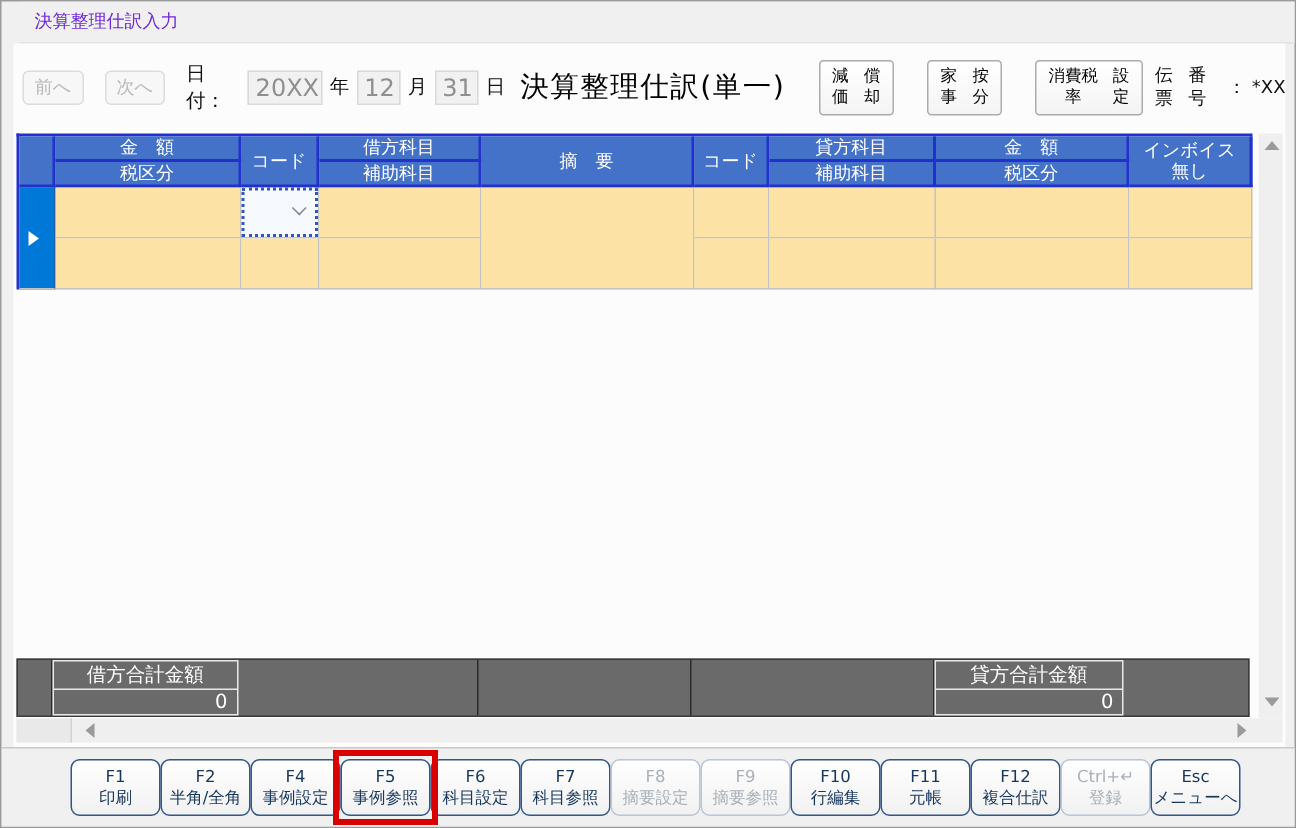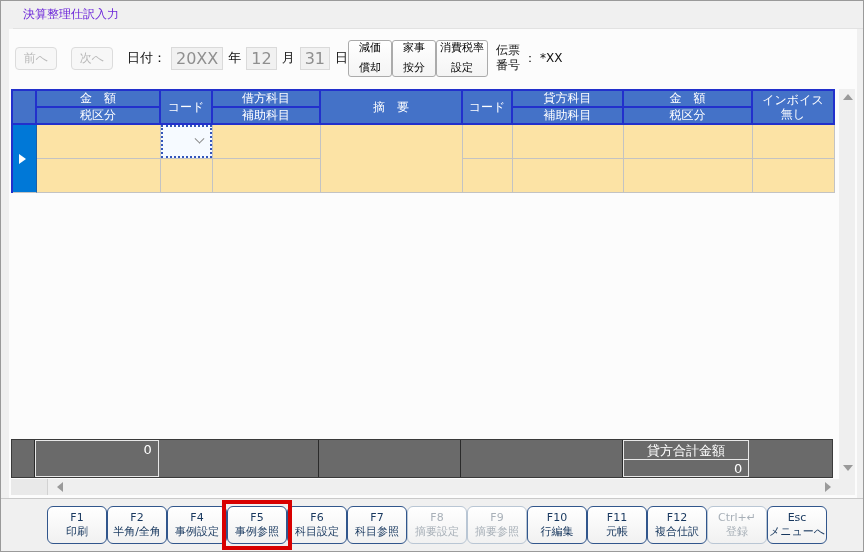--- a/index.html
+++ b/index.html
@@ -12,24 +12,24 @@
 
   
   .panel { position:absolute; left:8px; top:28px; width:848px; height:469px; background:#fcfcfc; }
 
   
   .toolbar { position:absolute; left:0; top:0; width:100%; height:58px; display:flex; align-items:center; }
   .nav-btn { width:42px; height:23px; margin-left:6px; border:1px solid #dcdcdc; border-radius:4px; background:#f7f7f7; color:#b8b8b8; font-size:12px; font-family:inherit; }
   .date-group { display:flex; align-items:center; margin-left:14px; font-size:13px; color:#111; }
   .date-box { background:#f1f1f1; border:1px solid #dadada; color:#8f8f8f; font-size:16px; padding:1px 4px; margin:0 5px; text-align:center; }
   .entry-title { font-size:19px; color:#000; margin-left:10px; letter-spacing:1px; white-space:nowrap; }
-  .tb-btn { min-width:44px; height:37px; border:1px solid #ababab; border-radius:3px; background:linear-gradient(#ffffff,#f4f4f4); font-size:11px; line-height:1.3; display:flex; flex-direction:column; align-items:center; justify-content:space-between; color:#000; font-family:inherit; padding:0 3px; margin-left:0; }
+  .tb-btn { min-width:44px; height:37px; border:1px solid #ababab; border-radius:3px; background:linear-gradient(#ffffff,#f4f4f4); font-size:11px; line-height:1.3; display:flex; flex-direction:row; align-items:center; justify-content:flex-start; color:#000; font-family:inherit; padding:0 3px; margin-left:22px; }
   .tb-btn:first-of-type{ margin-left:12px; }
   .voucher { display:flex; align-items:center; margin-left:8px; font-size:12px; color:#111; }
-  .voucher .stack { display:flex; flex-direction:column; line-height:1.25; }
+  .voucher .stack { display:flex; flex-direction:row; line-height:1.25; }
   .voucher .colon { margin:0 4px; }
 
   
   .sheet { position:absolute; left:2px; top:60px; display:grid;
            grid-template-columns:24px 124px 52px 108px 142px 50px 111px 129px 82px;
            grid-template-rows:17px 17px 34px 34px;
            border-top:2px solid #2230cc; border-left:2px solid #2230cc; }
   .h { background:#4472c8; color:#fff; font-size:12px; display:flex; align-items:center; justify-content:center; border-right:2px solid #2230cc; border-bottom:2px solid #2230cc; white-space:nowrap; overflow:hidden; }
   .h.two-line { flex-direction:column; line-height:1.2;text-align:right; }
   .c { background:#fce3a5; border-right:1px solid #c3c3c3; border-bottom:1px solid #c3c3c3; }
@@ -81,20 +81,21 @@
       <div class="date-group">
         <span>日付：</span>
         <span class="date-box" style="min-width:42px">20XX</span>
         <span>年</span>
         <span class="date-box" style="min-width:24px">12</span>
         <span>月</span>
         <span class="date-box" style="min-width:22px">31</span>
         <span>日</span>
       </div>
 
+      <div class="entry-title">決算整理仕訳(単一)</div>
 
       <button class="tb-btn">
         <span>減価</span>
         <span>償却</span>
       </button>
       <button class="tb-btn">
         <span>家事</span>
         <span>按分</span>
       </button>
       <button class="tb-btn">
@@ -151,20 +152,21 @@
       <div class="c" style="grid-column:7;grid-row:4"></div>
       <div class="c" style="grid-column:8;grid-row:3"></div>
       <div class="c" style="grid-column:8;grid-row:4"></div>
       <div class="c" style="grid-column:9;grid-row:3"></div>
       <div class="c" style="grid-column:9;grid-row:4"></div>
     </div>
 
     <div class="totals">
       <div class="tcell w23"></div>
       <div class="tcell w124 labeled">
+        <div class="tlabel">借方合計金額</div>
         <div class="tvalue">0</div>
       </div>
       <div class="tcell w161"></div>
       <div class="tcell w142"></div>
       <div class="tcell w162"></div>
       <div class="tcell w127 labeled">
         <div class="tlabel">貸方合計金額</div>
         <div class="tvalue">0</div>
       </div>
       <div class="tcell w83"></div>

